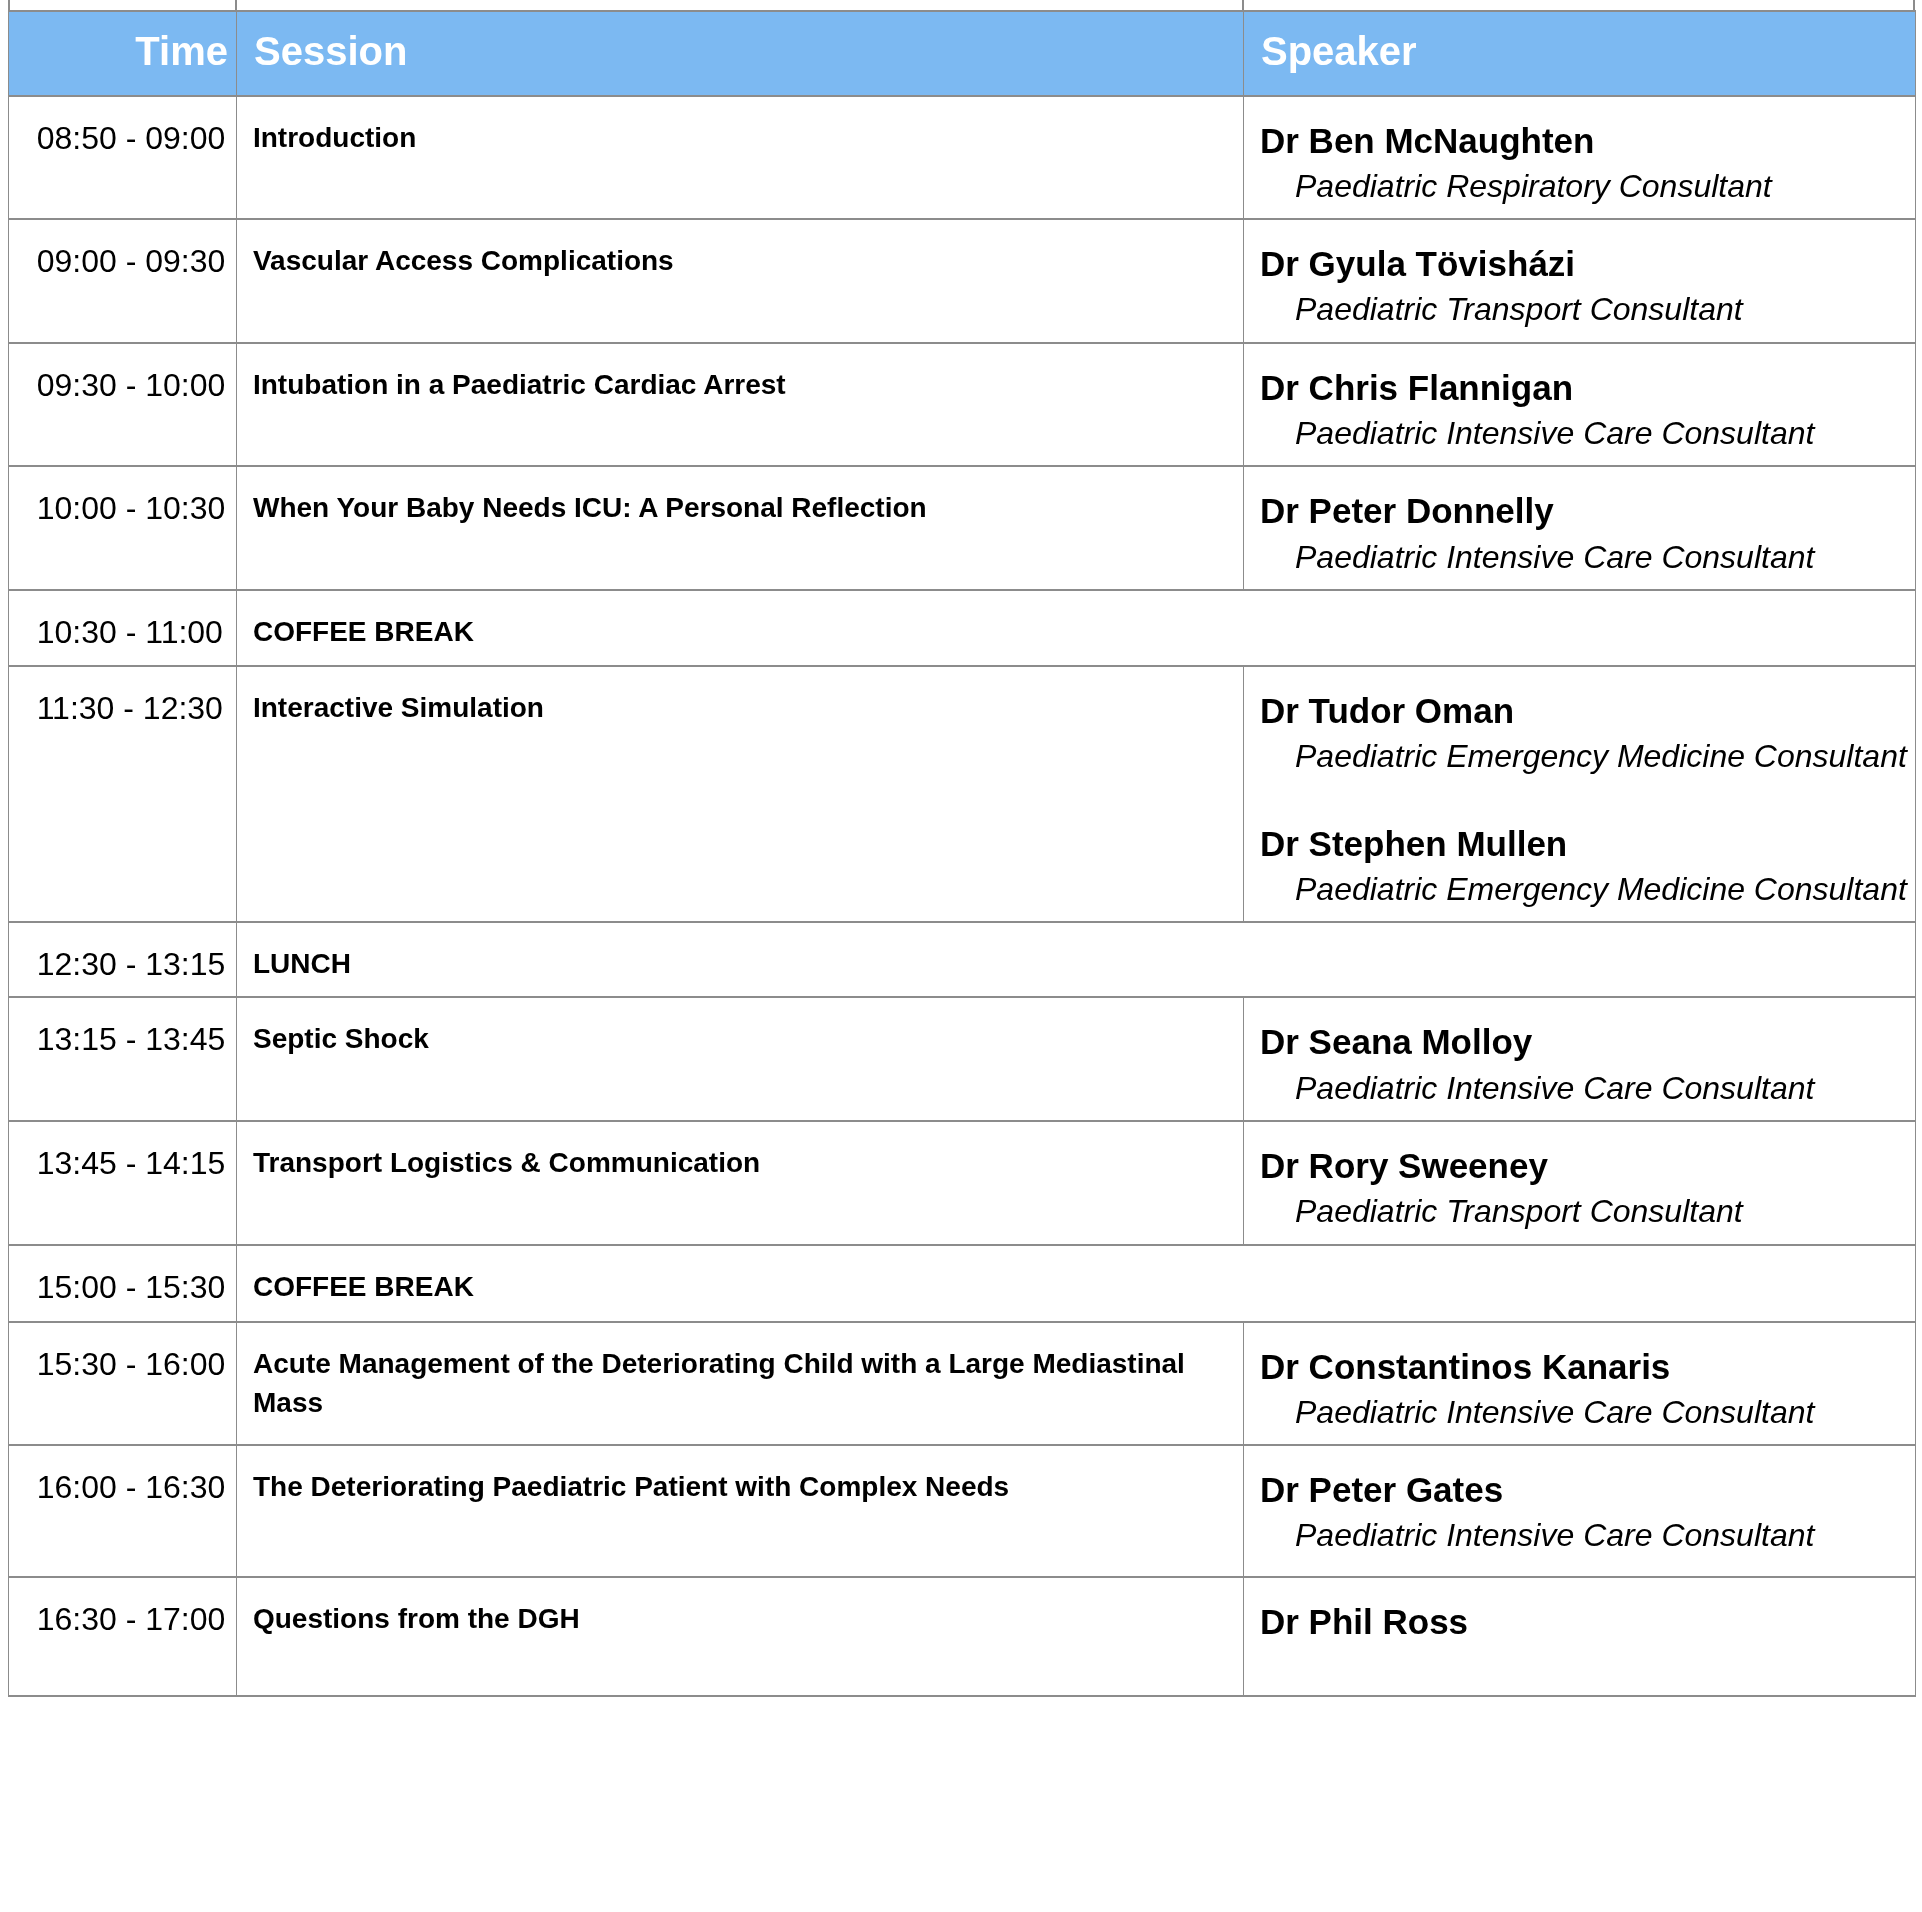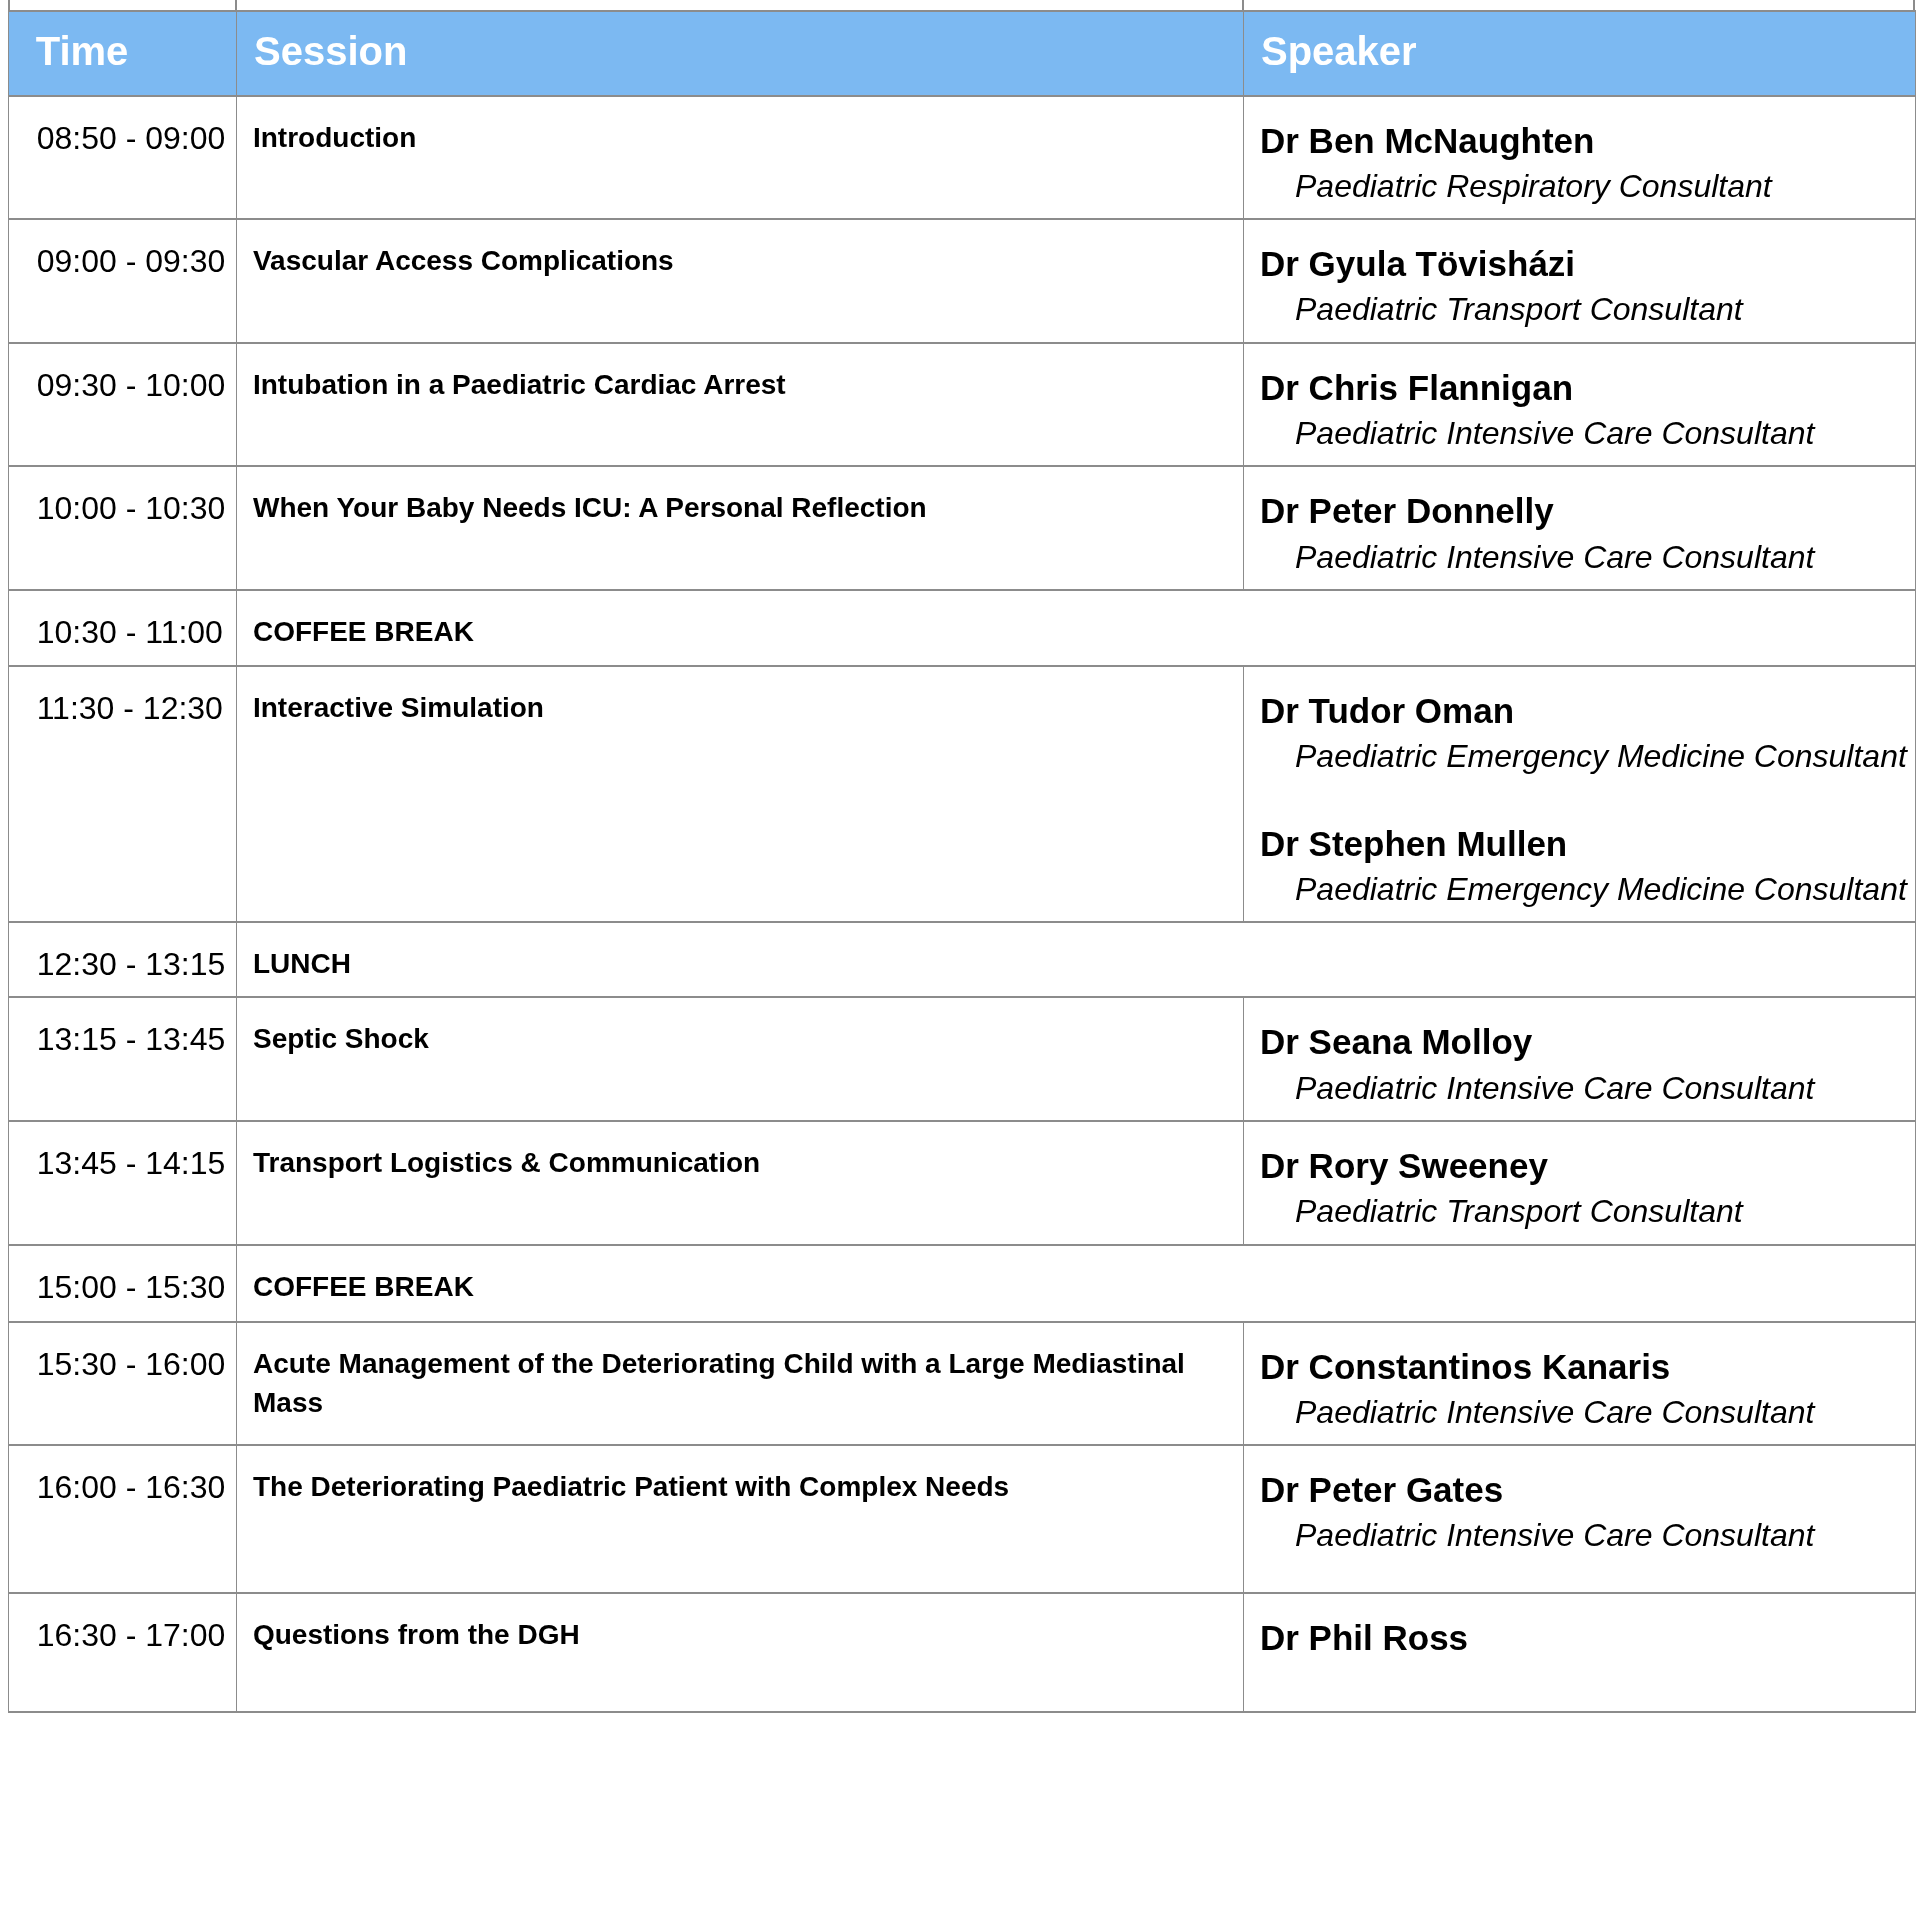--- a/index.html
+++ b/index.html
@@ -53,21 +53,21 @@
     text-align: left;
     box-sizing: border-box;
   }
   th {
     background: var(--header-bg);
     color: var(--header-text);
     font-size: 40px;
     font-weight: bold;
     padding: 17.3px 7.7px 11.5px 17.3px;
   }
-  th.h-time { padding-left: 27px; }
+  th.h-time { padding-left: 27px; text-align: right; }
 
   td.cell-time {
     font-size: 32px;
     font-weight: normal;
     padding: 23px 1.9px 9.6px 28px;
     white-space: nowrap;
     margin-left: 20px;
   }
   td.cell-session {
     font-size: 28px;
@@ -204,21 +204,21 @@
         <tr style="height: 121px;">
           <td class="cell-time">15:30 - 16:00</td>
           <td class="cell-session">Acute Management of the Deteriorating Child with a Large Mediastinal Mass</td>
           <td class="cell-speaker">
             <div class="spk">
               <div class="spk-name">Dr Constantinos Kanaris</div>
               <div class="spk-title italic">Paediatric Intensive Care Consultant</div>
             </div>
           </td>
         </tr>
-        <tr style="height: 148px;">
+        <tr style="height: 132px;">
           <td class="cell-time">16:00 - 16:30</td>
           <td class="cell-session">The Deteriorating Paediatric Patient with Complex Needs</td>
           <td class="cell-speaker">
             <div class="spk">
               <div class="spk-name">Dr Peter Gates</div>
               <div class="spk-title italic">Paediatric Intensive Care Consultant</div>
             </div>
           </td>
         </tr>
         <tr style="height: 119px;">

